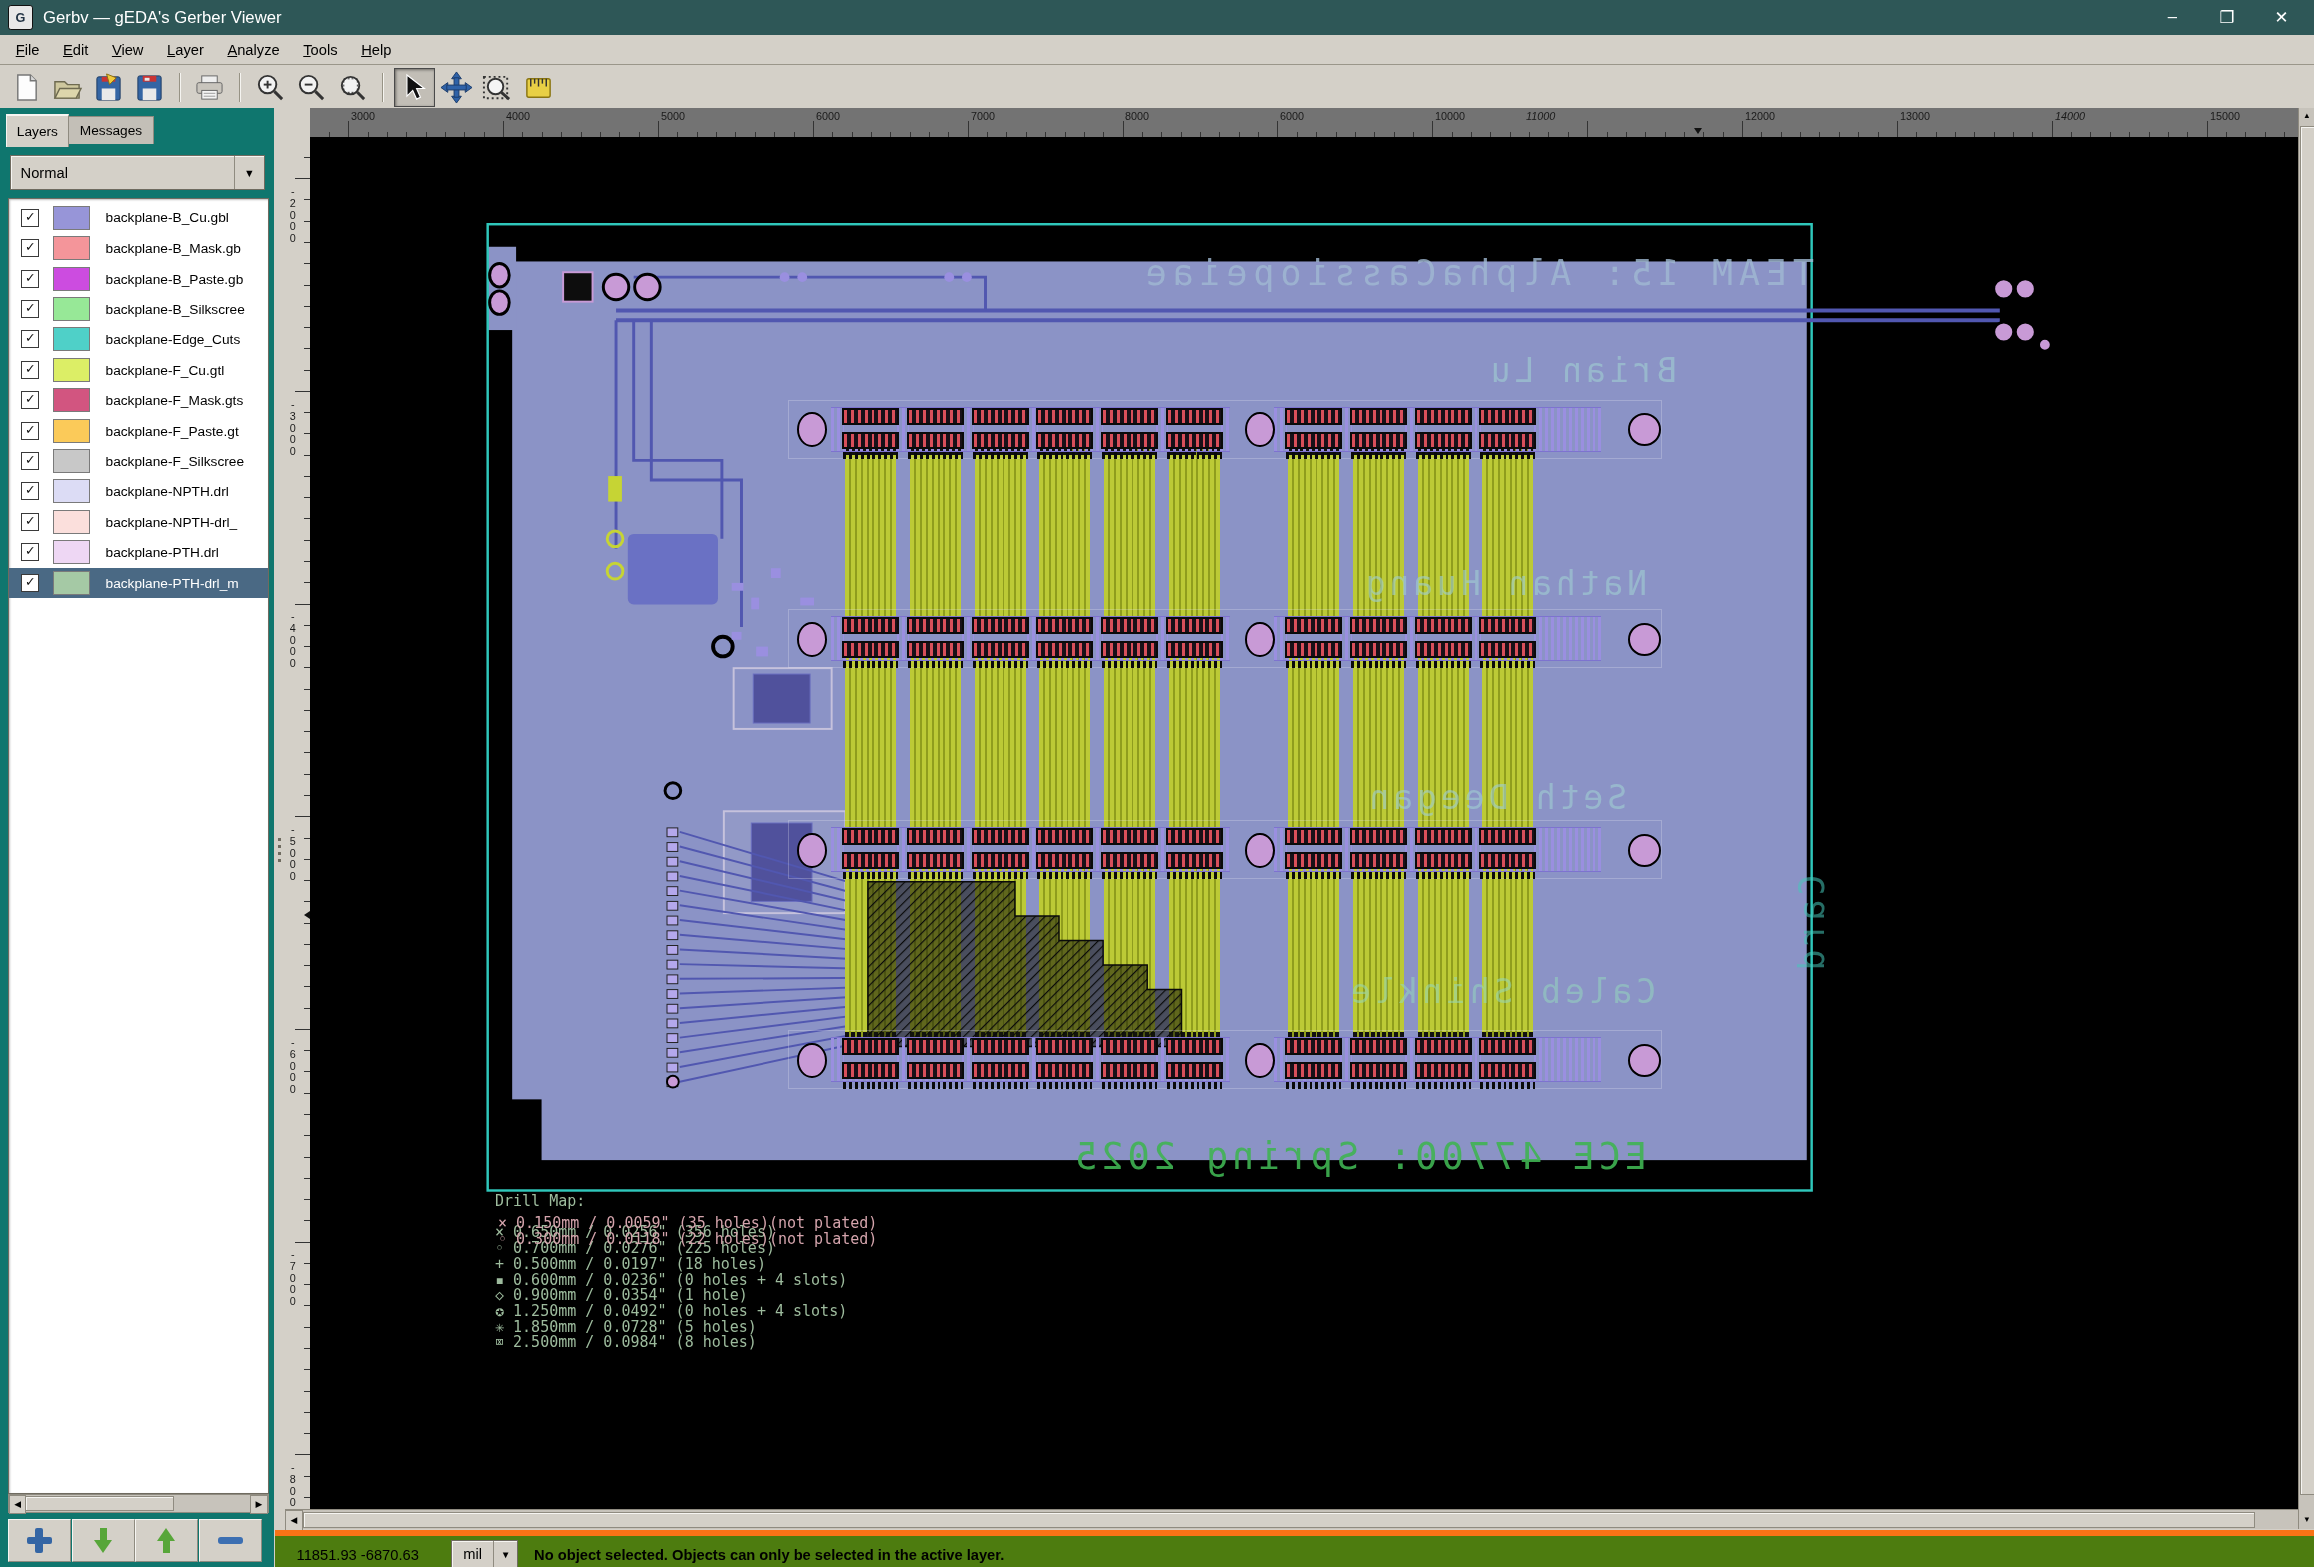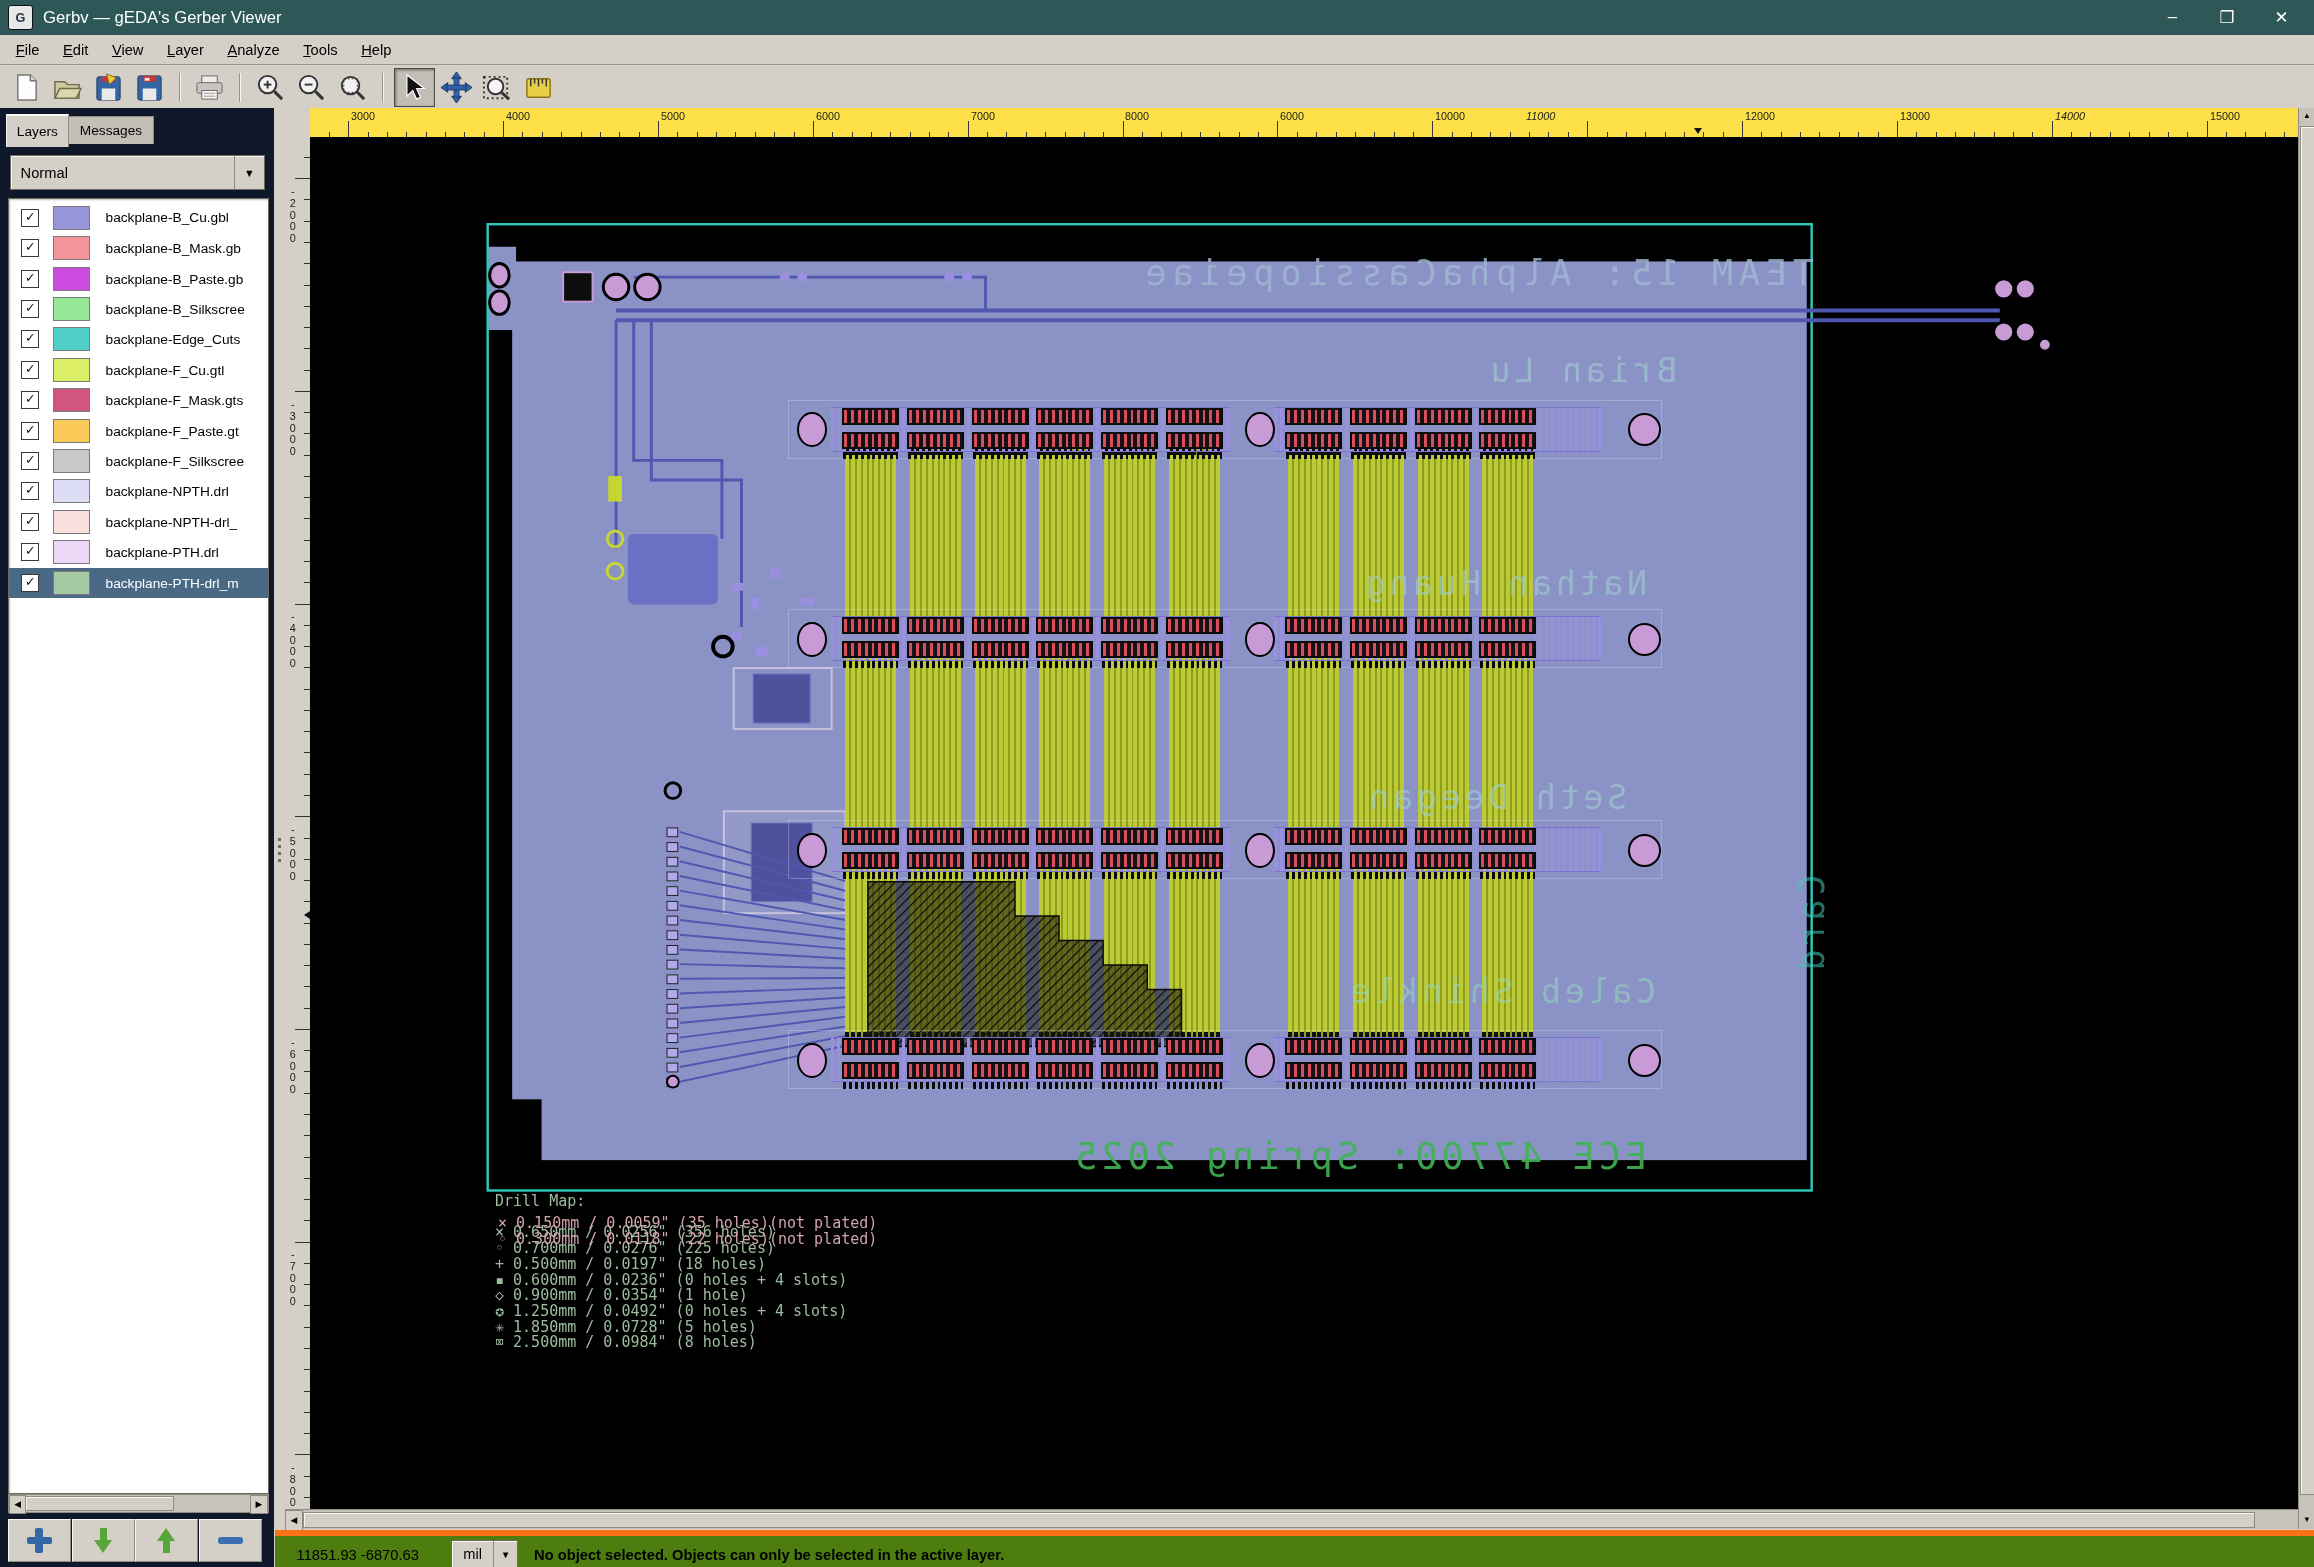--- a/index.html
+++ b/index.html
@@ -16,21 +16,21 @@
   #menubar{position:absolute;left:0;top:35px;width:2314px;height:29px;background:#d4d0c8;
            border-bottom:1px solid #9a968a;display:flex;align-items:center;padding-left:3.9px;font-size:14.7px}
   .menu-item{padding:3.9px 11.8px}
   
   #toolbar{position:absolute;left:0;top:66px;width:2314px;height:42px;background:#d4d0c8;
            display:flex;align-items:center;padding-left:5.9px}
   .tbtn{width:39px;height:37px;display:flex;align-items:center;justify-content:center;margin:0 1px}
   .tbtn.active{background:#c2beb6;border:1px solid #4a4a4a;box-shadow:inset 1px 1px 2.9px rgba(0,0,0,.45)}
   .tsep{width:0;height:29px;border-left:1px solid #979385;border-right:1px solid #f5f4f0;margin:0 8.8px}
   
-  #leftpanel{position:absolute;left:0;top:108px;width:274px;height:1459px;background:#0f172a;
+  #leftpanel{position:absolute;left:0;top:108px;width:274px;height:1459px;background:#0f766e;
              border-right:1px solid #8f8b80}
   .tab{position:absolute;top:7.8px;height:27.4px;font-size:13.7px;display:flex;align-items:center;justify-content:center;
        border:1px solid #8f8b80;border-bottom:none;background:#c3bfb7}
   .tab.active{background:#d4d0c8;height:31px;top:5.9px;border-top:2px solid #f6f5f2;border-left:1px solid #f6f5f2;z-index:2}
   #combo{position:absolute;left:9.8px;top:47px;width:253px;height:33px;background:#d4d0c8;
          border:1px solid #6f6b60;box-shadow:inset 1px 1px 0 #f6f5f2;display:flex;align-items:center;font-size:14.7px}
   #combo .val{padding-left:9.8px;flex:1}
   #combo .arrowbox{width:29px;height:100%;border-left:1px solid #8f8b80;display:flex;align-items:center;justify-content:center;font-size:10.8px}
   #layerlist{position:absolute;left:7.8px;top:90px;width:259px;height:1294px;background:#fff;
              border:1px solid #6f6b60;box-shadow:inset 1px 1px 2px rgba(0,0,0,.25);overflow:hidden}
@@ -52,21 +52,21 @@
   .arrow-down,.arrow-up{position:relative;width:19.6px;height:25.5px}
   .arrow-down::before{content:"";position:absolute;left:5.9px;top:0;width:7.8px;height:12.7px;background:#57a639}
   .arrow-down::after{content:"";position:absolute;left:0;top:11.8px;border-left:9.8px solid transparent;border-right:9.8px solid transparent;border-top:13.7px solid #57a639}
   .arrow-up::before{content:"";position:absolute;left:5.9px;bottom:0;width:7.8px;height:12.7px;background:#57a639}
   .arrow-up::after{content:"";position:absolute;left:0;bottom:11.8px;border-left:9.8px solid transparent;border-right:9.8px solid transparent;border-bottom:13.7px solid #57a639}
   
   #splitter{position:absolute;left:274px;top:108px;width:10.8px;height:1459px;background:#d4d0c8}
   #splitter .grip{position:absolute;left:3.9px;top:730px;width:2.9px;height:25.5px;
                   background:repeating-linear-gradient(#6f6b60 0 2.9px,transparent 2.9px 6.9px)}
   #corner{position:absolute;left:285px;top:108px;width:24.5px;height:29px;background:#d4d0c8}
-  #topruler{position:absolute;left:310px;top:108px;width:1989px;height:29px;background:#fde047;
+  #topruler{position:absolute;left:310px;top:108px;width:1989px;height:29px;background:#737373;
             border-bottom:3px solid #a16207;overflow:hidden}
   .trlabel{position:absolute;top:2px;font-size:10.8px;color:#1a1a1a}
   .trtick{position:absolute;bottom:0;width:1px;background:#333}
   #trmarker{position:absolute;top:19.6px;width:0;height:0;border-left:4.9px solid transparent;border-right:4.9px solid transparent;border-top:6.9px solid #111}
   #leftruler{position:absolute;left:285px;top:137px;width:24.5px;height:1372px;background:#d4d0c8;
              border-right:1px solid #6f6b60;overflow:hidden}
   .lrlabel{position:absolute;left:2.9px;font-size:10.8px;color:#1a1a1a;line-height:11.8px;text-align:center;width:9.8px}
   .lrtick{position:absolute;right:0;height:1px;background:#333}
   #lrmarker{position:absolute;right:0;width:0;height:0;border-top:4.9px solid transparent;border-bottom:4.9px solid transparent;border-right:6.9px solid #111}
   #gcanvas{position:absolute;left:310px;top:137px;width:1989px;height:1372px;background:#000;overflow:hidden}

